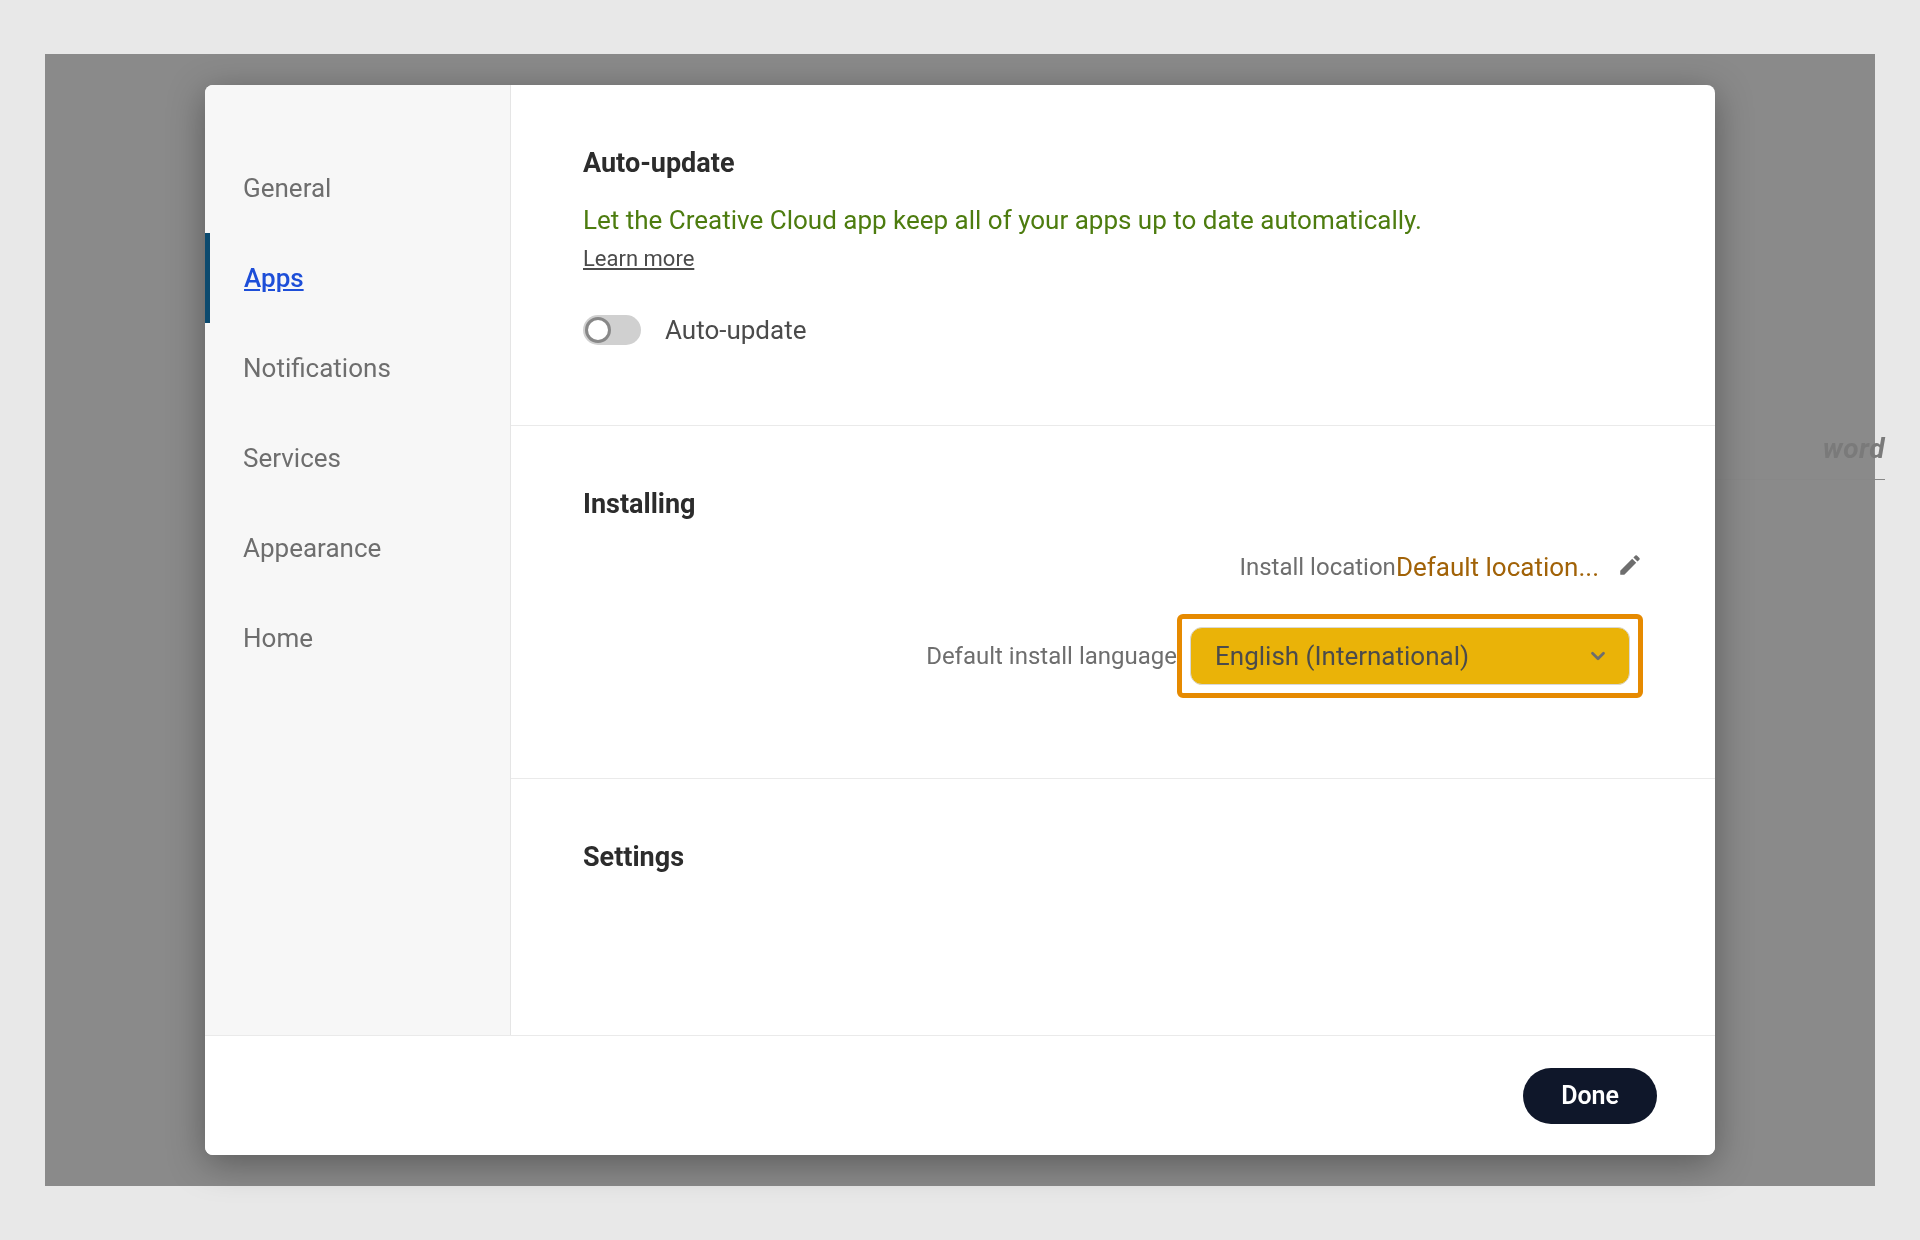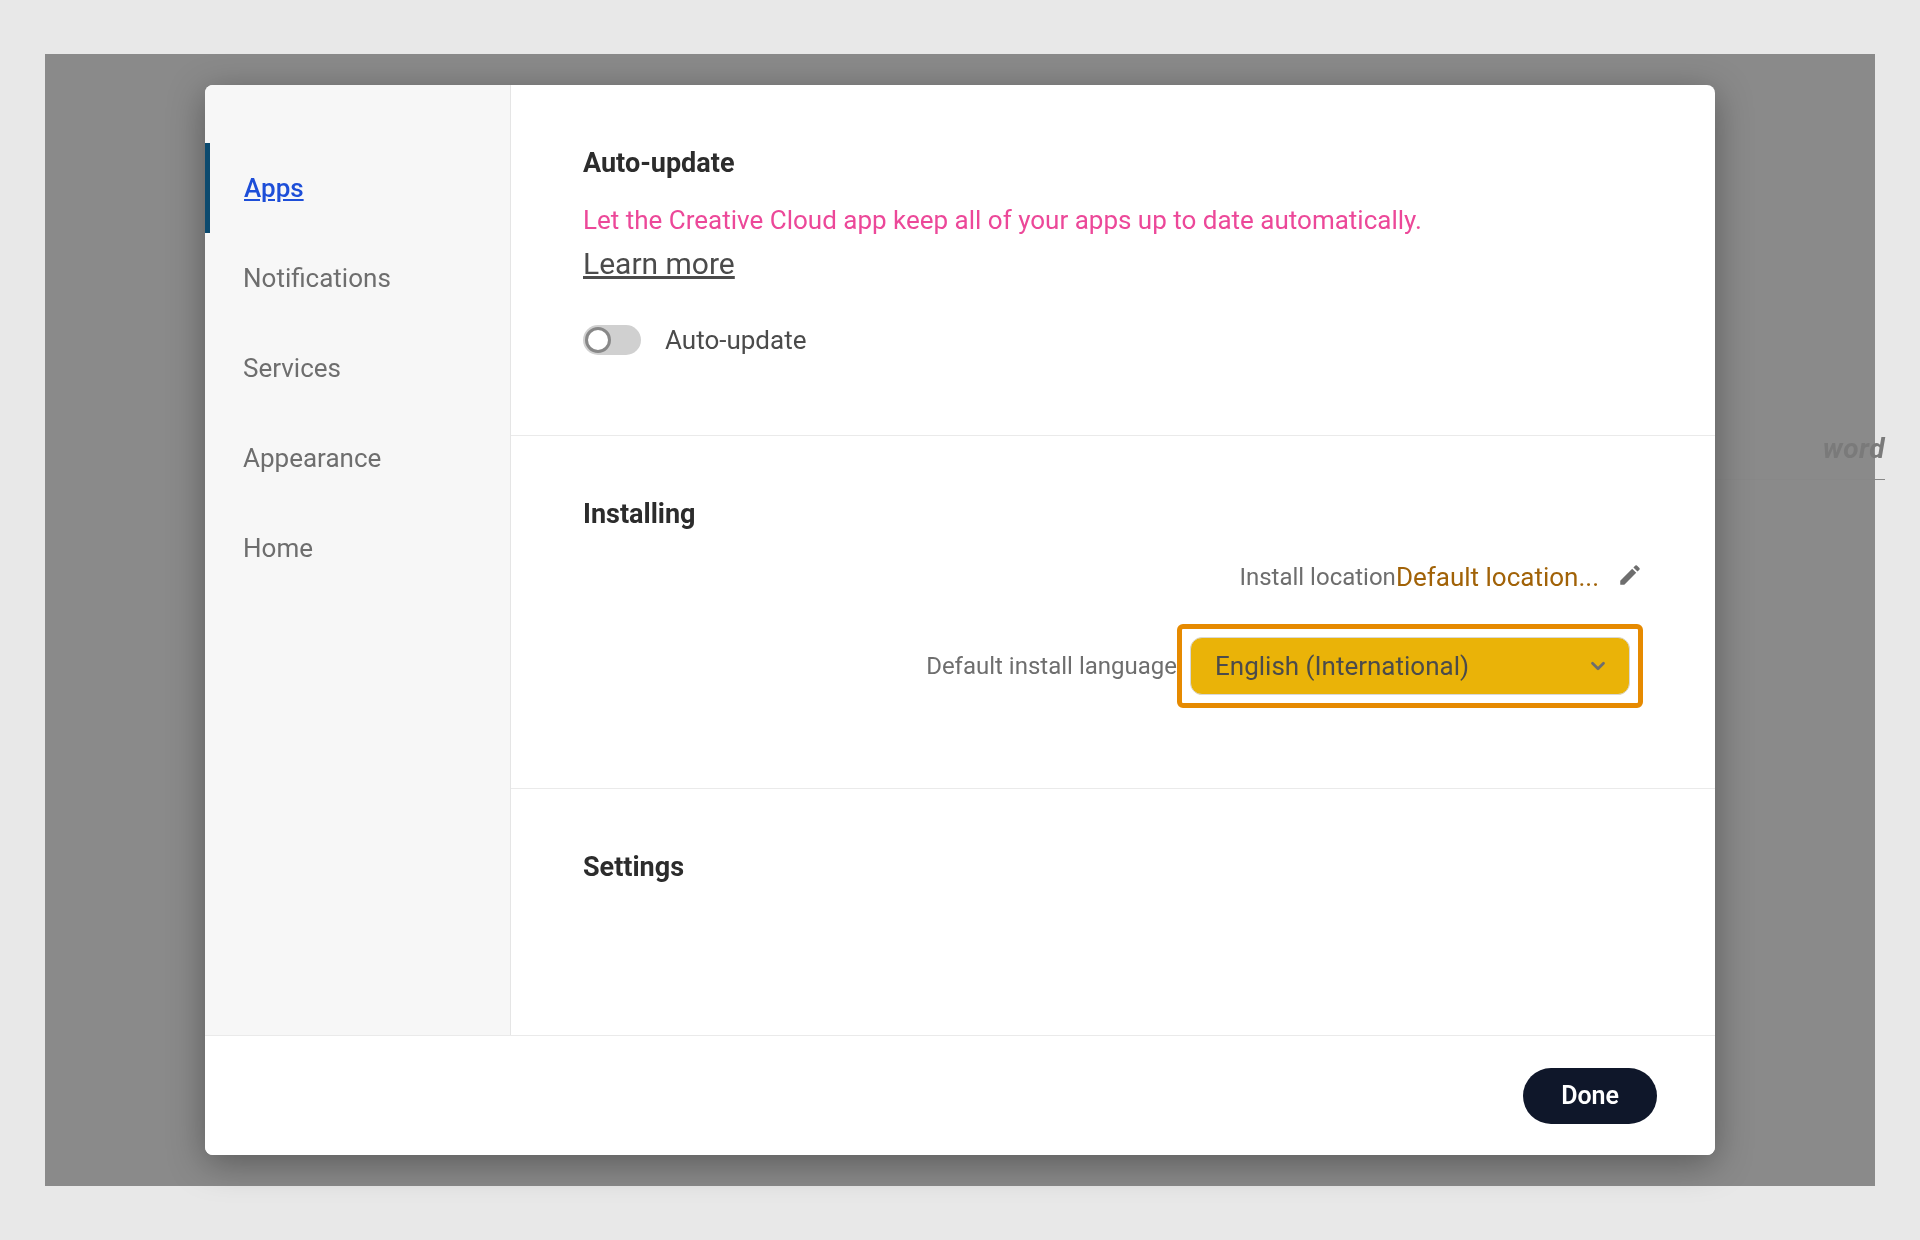--- a/index.html
+++ b/index.html
@@ -107,27 +107,27 @@
       border-bottom: none;
     }
     .section-title {
       font-size: 27px;
       font-weight: 700;
       color: #2c2c2c;
       margin-bottom: 22px;
     }
     .section-desc {
       font-size: 26px;
-      color: #ec4899;
+      color: #4d7c0f;
       line-height: 1.5;
     }
     .learn-link {
       display: inline-block;
       margin-top: 6px;
-      font-size: 30px;
+      font-size: 22px;
       color: #4b4b4b;
       text-decoration: underline;
       cursor: pointer;
     }
     .toggle-row {
       display: flex;
       align-items: center;
       margin-top: 44px;
       gap: 24px;
     }
@@ -232,20 +232,23 @@
 <body>
 
 <div class="outer-frame">
   <div class="bg-hint">word</div>
   <div class="bg-line"></div>
 
   <div class="modal">
     <div class="modal-body">
 
       <nav class="sidebar">
+        <div class="sidebar-item">
+          <span>General</span>
+        </div>
         <div class="sidebar-item active">
           <span>Apps</span>
         </div>
         <div class="sidebar-item">
           <span>Notifications</span>
         </div>
         <div class="sidebar-item">
           <span>Services</span>
         </div>
         <div class="sidebar-item">

